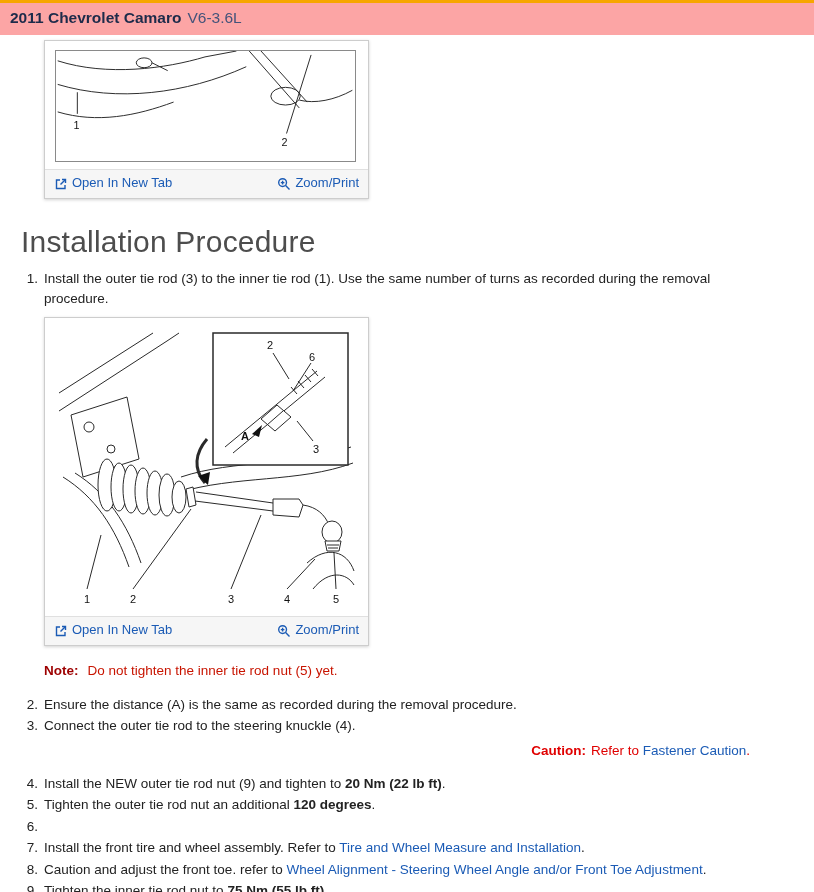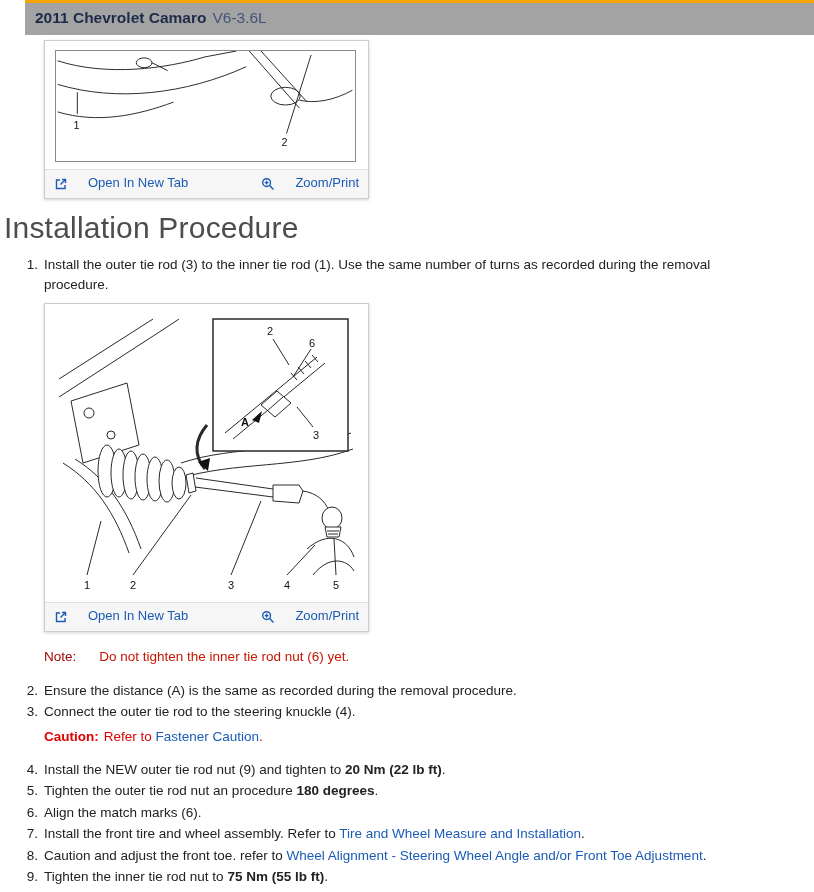--- a/index.html
+++ b/index.html
@@ -14,64 +14,63 @@
   *{box-sizing:border-box;}
   html,body{margin:0;padding:0;}
   body{
     width:814px;min-height:892px;background:#fff;color:#222;
     font-family:"Liberation Sans","DejaVu Sans",sans-serif;
     font-size:13.5px;line-height:1.45;
   }
   
   .page-header{
     border-top:3px solid var(--accent-orange,#f7a600);
-    background:#a3a3a3;
+    background:#fca5a5;
     padding:4px 12px 6px 10px;
     font-size:15.5px;
-    margin-left:25px;
   }
   .page-header .veh-title{font-weight:700;color:var(--title-navy,#1d2b4a);}
   .page-header .veh-sub{color:#44537a;margin-left:6px;font-weight:400;}
   
   .figbox{
     width:325px;margin:0;background:#fff;
     border:1px solid #cdcdcd;
     box-shadow:0 1px 3px rgba(0,0,0,.18);
   }
   .figbox--top{margin-left:44px;margin-top:5px;}
   .figimg{padding:9px 10px 7px;background:#fff;}
   .figimg svg{display:block;}
   .figimg--bordered svg{border:1px solid #8a8a8a;}
   .figfooter{
     display:flex;justify-content:space-between;align-items:center;
     background:#f6f6f6;border-top:1px solid #e0e0e0;
     padding:4px 9px 5px;font-size:13px;
   }
   .figlink{
     color:var(--link-blue,#1b5bb5);text-decoration:none;cursor:pointer;
-    display:inline-flex;align-items:center;gap:20px;
+    display:inline-flex;align-items:center;gap:4px;
   }
   .figlink .icon{flex:none;}
   
   .section-title{
     font-weight:400;color:var(--heading-gray,#4d4d4d);
     font-size:30px;line-height:1.1;letter-spacing:.2px;
-    margin:12px 0 11px;padding-left:4px;
+    margin:26px 0 11px;padding-left:21px;
   }
   
   ol.steps{list-style:none;margin:0;padding:0 0 24px 8px;}
   .step{display:flex;margin:0 0 2px;}
   .step-num{flex:none;min-width:30px;text-align:right;margin-right:6px;}
   .step-body{width:706px;}
   .step-figure{margin:9px 0 4px;}
   .bold{font-weight:700;}
   .inline-link{color:var(--link-blue,#1b5bb5);cursor:pointer;text-decoration:none;}
   .note-line{margin:15px 0 12px;color:var(--note-red,#c81400);}
-  .note-label{font-weight:400;color:var(--note-label-red,#9d0000);margin-right:23px;}
-  .caution-line{margin:5px 0 11px;color:var(--caution-red,#e00000);}
+  .note-label{font-weight:700;color:var(--note-label-red,#9d0000);margin-right:9px;}
+  .caution-line{margin:5px 0 11px;color:var(--caution-red,#e00000);text-align:right;}
   .caution-label{font-weight:700;margin-right:5px;}
   
   .draw{stroke:#2a2a2a;fill:none;stroke-width:1;}
   .callout{font-size:11px;fill:#111;}
 </style>
 </head>
 <body>
 
 <header class="page-header">
   <span class="veh-title">2011 Chevrolet Camaro</span><span class="veh-sub">V6-3.6L</span>
@@ -224,21 +223,21 @@
                 <path d="M8.6 8.6 L12.5 12.5"></path>
                 <path d="M3.8 5.6 H7.4 M5.6 3.8 V7.4"></path>
               </g>
             </svg>
             <span>Zoom/Print</span>
           </a>
         </figcaption>
       </figure>
 
       <div class="note-line">
-        <span class="note-label">Note:</span><span>Do not tighten the inner tie rod nut (6) yet.</span>
+        <span class="note-label">Note:</span><span>Do not tighten the inner tie rod nut (5) yet.</span>
       </div>
     </div>
   </li>
 
   <li class="step">
     <span class="step-num">2.</span>
     <div class="step-body"><span>Ensure the distance (A) is the same as recorded during the removal procedure.</span></div>
   </li>
 
   <li class="step">
@@ -251,26 +250,25 @@
     </div>
   </li>
 
   <li class="step">
     <span class="step-num">4.</span>
     <div class="step-body"><span>Install the NEW outer tie rod nut (9) and tighten to </span><span class="bold">20 Nm (22 lb ft)</span><span>.</span></div>
   </li>
 
   <li class="step">
     <span class="step-num">5.</span>
-    <div class="step-body"><span>Tighten the outer tie rod nut an procedure </span><span class="bold">180 degrees</span><span>.</span></div>
+    <div class="step-body"><span>Tighten the outer tie rod nut an additional </span><span class="bold">120 degrees</span><span>.</span></div>
   </li>
 
   <li class="step">
     <span class="step-num">6.</span>
-    <div class="step-body"><span>Align the match marks (6).</span></div>
   </li>
 
   <li class="step">
     <span class="step-num">7.</span>
     <div class="step-body"><span>Install the front tire and wheel assembly. Refer to </span><a class="inline-link">Tire and Wheel Measure and Installation</a><span>.</span></div>
   </li>
 
   <li class="step">
     <span class="step-num">8.</span>
     <div class="step-body"><span>Caution and adjust the front toe. refer to </span><a class="inline-link">Wheel Alignment - Steering Wheel Angle and/or Front Toe Adjustment</a><span>.</span></div>

